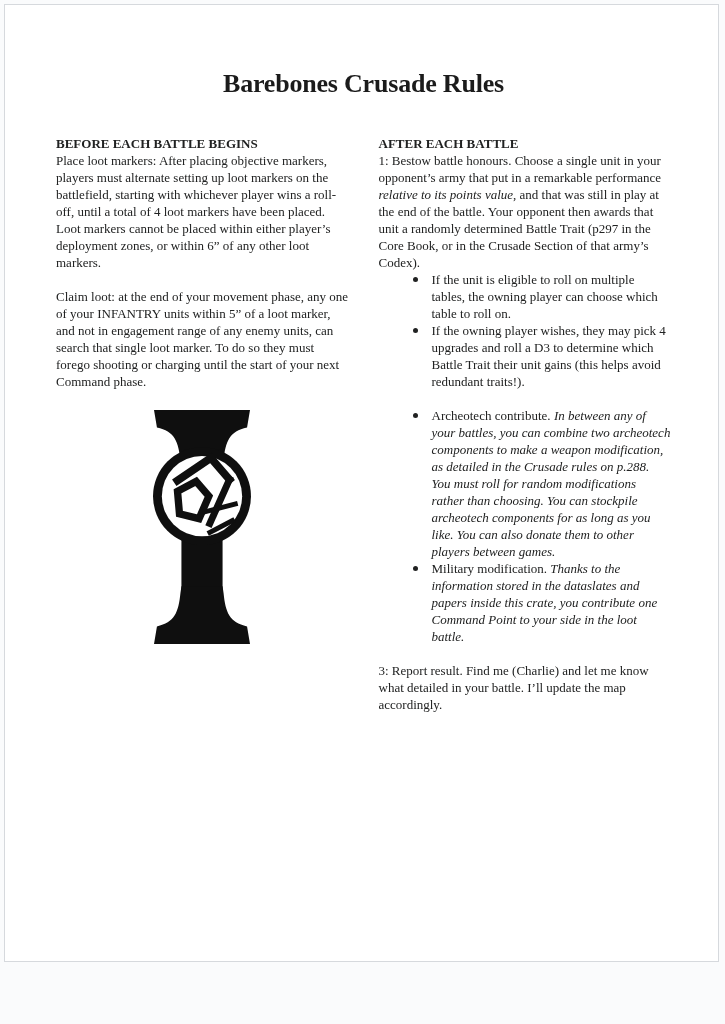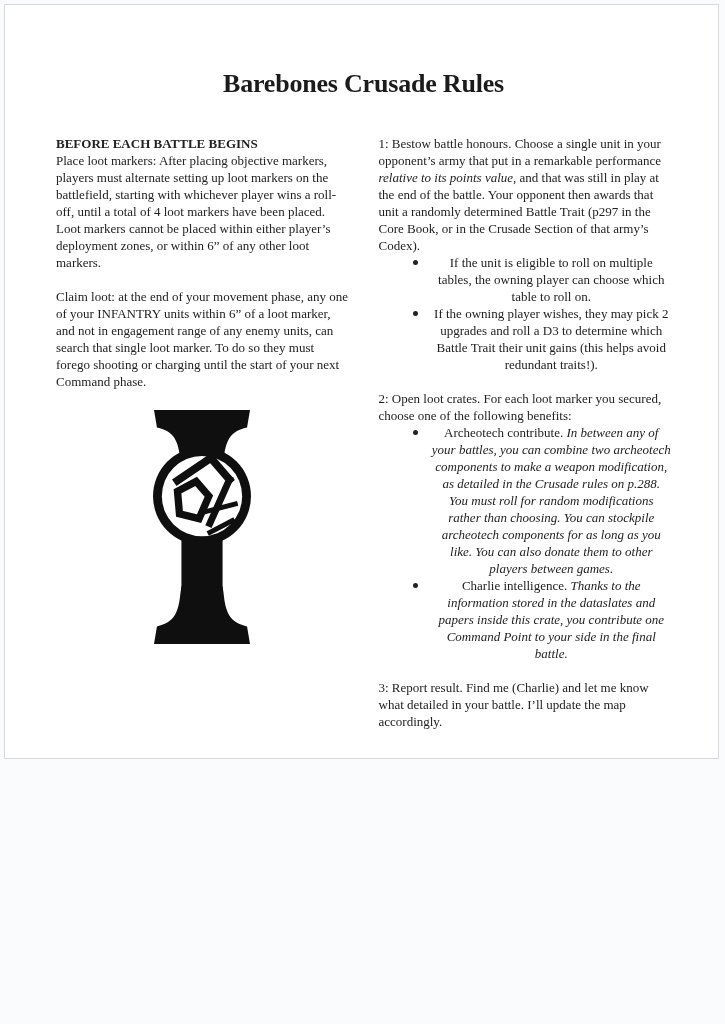--- a/index.html
+++ b/index.html
@@ -4,21 +4,21 @@
 <style>
   html, body {
     margin: 0; padding: 0;
     width: 725px; height: 1024px;
     background: #fafbfc;
     overflow: hidden;
   }
   .page {
     position: absolute;
     left: 4px; top: 4px;
-    width: 715px; height: 755px;
+    width: 715px; height: 958px;
     box-sizing: border-box;
     background: #ffffff;
     border: 1px solid #d6d9dd;
     font-family: "Liberation Serif", "DejaVu Serif", serif;
     color: #212222;
   }
   .content { padding: 64px 47px 0 51px; }
   h1.doc-title {
     margin: 0 0 36px;
     text-align: center;
@@ -33,21 +33,21 @@
   .col-heading {
     margin: 0;
     font-size: 13px; line-height: 17px;
     font-weight: 700;
   }
   p { margin: 0 0 17px; }
   p.tight { margin-bottom: 0; }
   strong { font-weight: 400; }
   em { }
   ul.bullets { margin: 0 0 17px; padding: 0 0 0 33px; list-style: none; }
-  ul.bullets li { position: relative; padding-left: 20px; text-align: center; }
+  ul.bullets li { position: relative; padding-left: 20px; }
   ul.bullets li::before {
     content: "";
     position: absolute;
     left: 1px; top: 6px;
     width: 5px; height: 5px;
     border-radius: 50%;
     background: #212222;
   }
   .logo-wrap { display: flex; justify-content: center; margin-top: 0; }
   svg.logo { width: 108px; height: 240px; display: block; }
@@ -59,21 +59,21 @@
   <div class="content">
 
     <h1 class="doc-title">Barebones Crusade Rules</h1>
 
     <div class="columns">
 
       <div class="col">
         <h2 class="col-heading">BEFORE EACH BATTLE BEGINS</h2>
         <p><strong>Place loot markers:</strong><span> After placing objective markers, players must alternate setting up loot markers on the battlefield, starting with whichever player wins a roll-off, until a total of 4 loot markers have been placed. Loot markers cannot be placed within either player’s deployment zones, or within 6” of any other loot markers.</span></p>
 
-        <p><strong>Claim loot:</strong><span> at the end of your movement phase, any one of your INFANTRY units within 6” of a loot marker, and not in engagement range of any enemy units, can search that single loot marker. To do so they must forego shooting or charging until the start of your next Command phase.</span></p>
+        <p><strong>Claim loot:</strong><span> at the end of your movement phase, any one of your INFANTRY units within 5” of a loot marker, and not in engagement range of any enemy units, can search that single loot marker. To do so they must forego shooting or charging until the start of your next Command phase.</span></p>
 
 
         <div class="logo-wrap">
           <svg class="logo" viewBox="0 0 110 245" xmlns="http://www.w3.org/2000/svg" aria-hidden="true">
             <g fill="#0f0f0f">
               <path d="M6 3 H104 L101 21 C83 25 79 35 77 55 L76 62 H34 L33 55 C31 35 27 25 9 21 Z"></path>
               <rect x="34" y="55" width="42" height="140"></rect>
               <path d="M6 242 H104 L101 224 C83 220 79 210 77 190 L76 183 H34 L33 190 C31 210 27 220 9 224 Z"></path>
               <circle cx="55" cy="91" r="50"></circle>
             </g>
@@ -83,33 +83,33 @@
               <path stroke-width="7.5" d="M49 76 L62 91 L52 114 L32 109 L30 86 Z"></path>
               <path stroke-width="7" d="M83 74 L63 119"></path>
               <path stroke-width="5" d="M58 107 L89 99"></path>
               <path stroke-width="5" d="M63 128 L86 116"></path>
             </g>
           </svg>
         </div>
       </div>
 
       <div class="col">
+        <h2 class="col-heading">AFTER EACH BATTLE</h2>
 
         <p class="tight"><strong>1: Bestow battle honours.</strong><span> Choose a single unit in your opponent’s army that put in a remarkable performance </span><em>relative to its points value</em><span>, and that was still in play at the end of the battle. Your opponent then awards that unit a randomly determined Battle Trait (p297 in the Core Book, or in the Crusade Section of that army’s Codex).</span></p>
 
         <ul class="bullets">
           <li><span>If the unit is eligible to roll on multiple tables, the owning player can choose which table to roll on.</span></li>
-          <li><span>If the owning player wishes, they may pick 2 upgrades and roll a D3 to determine which Battle Trait their unit gains (this helps avoid redundant traits!).</span></li>
+          <li><span>If the owning player wishes, they may pick 4 upgrades and roll a D3 to determine which Battle Trait their unit gains (this helps avoid redundant traits!).</span></li>
         </ul>
 
-        <p class="tight"><strong>2: Open loot crates.</strong><span> For each loot marker you secured, choose one of the following benefits:</span></p>
 
         <ul class="bullets">
           <li><strong>Archeotech contribute.</strong><em> In between any of your battles, you can combine two archeotech components to make a weapon modification, as detailed in the Crusade rules on p.288. You must roll for random modifications rather than choosing. You can stockpile archeotech components for as long as you like. You can also donate them to other players between games.</em></li>
-          <li><strong>Charlie intelligence.</strong><em> Thanks to the information stored in the dataslates and papers inside this crate, you contribute one Command Point to your side in the final battle.</em></li>
+          <li><strong>Military modification.</strong><em> Thanks to the information stored in the dataslates and papers inside this crate, you contribute one Command Point to your side in the loot battle.</em></li>
         </ul>
 
         <p><strong>3: Report result.</strong><span> Find me (Charlie) and let me know what detailed in your battle. I’ll update the map accordingly.</span></p>
       </div>
 
     </div>
   </div>
 </div>
 
 </body></html>

